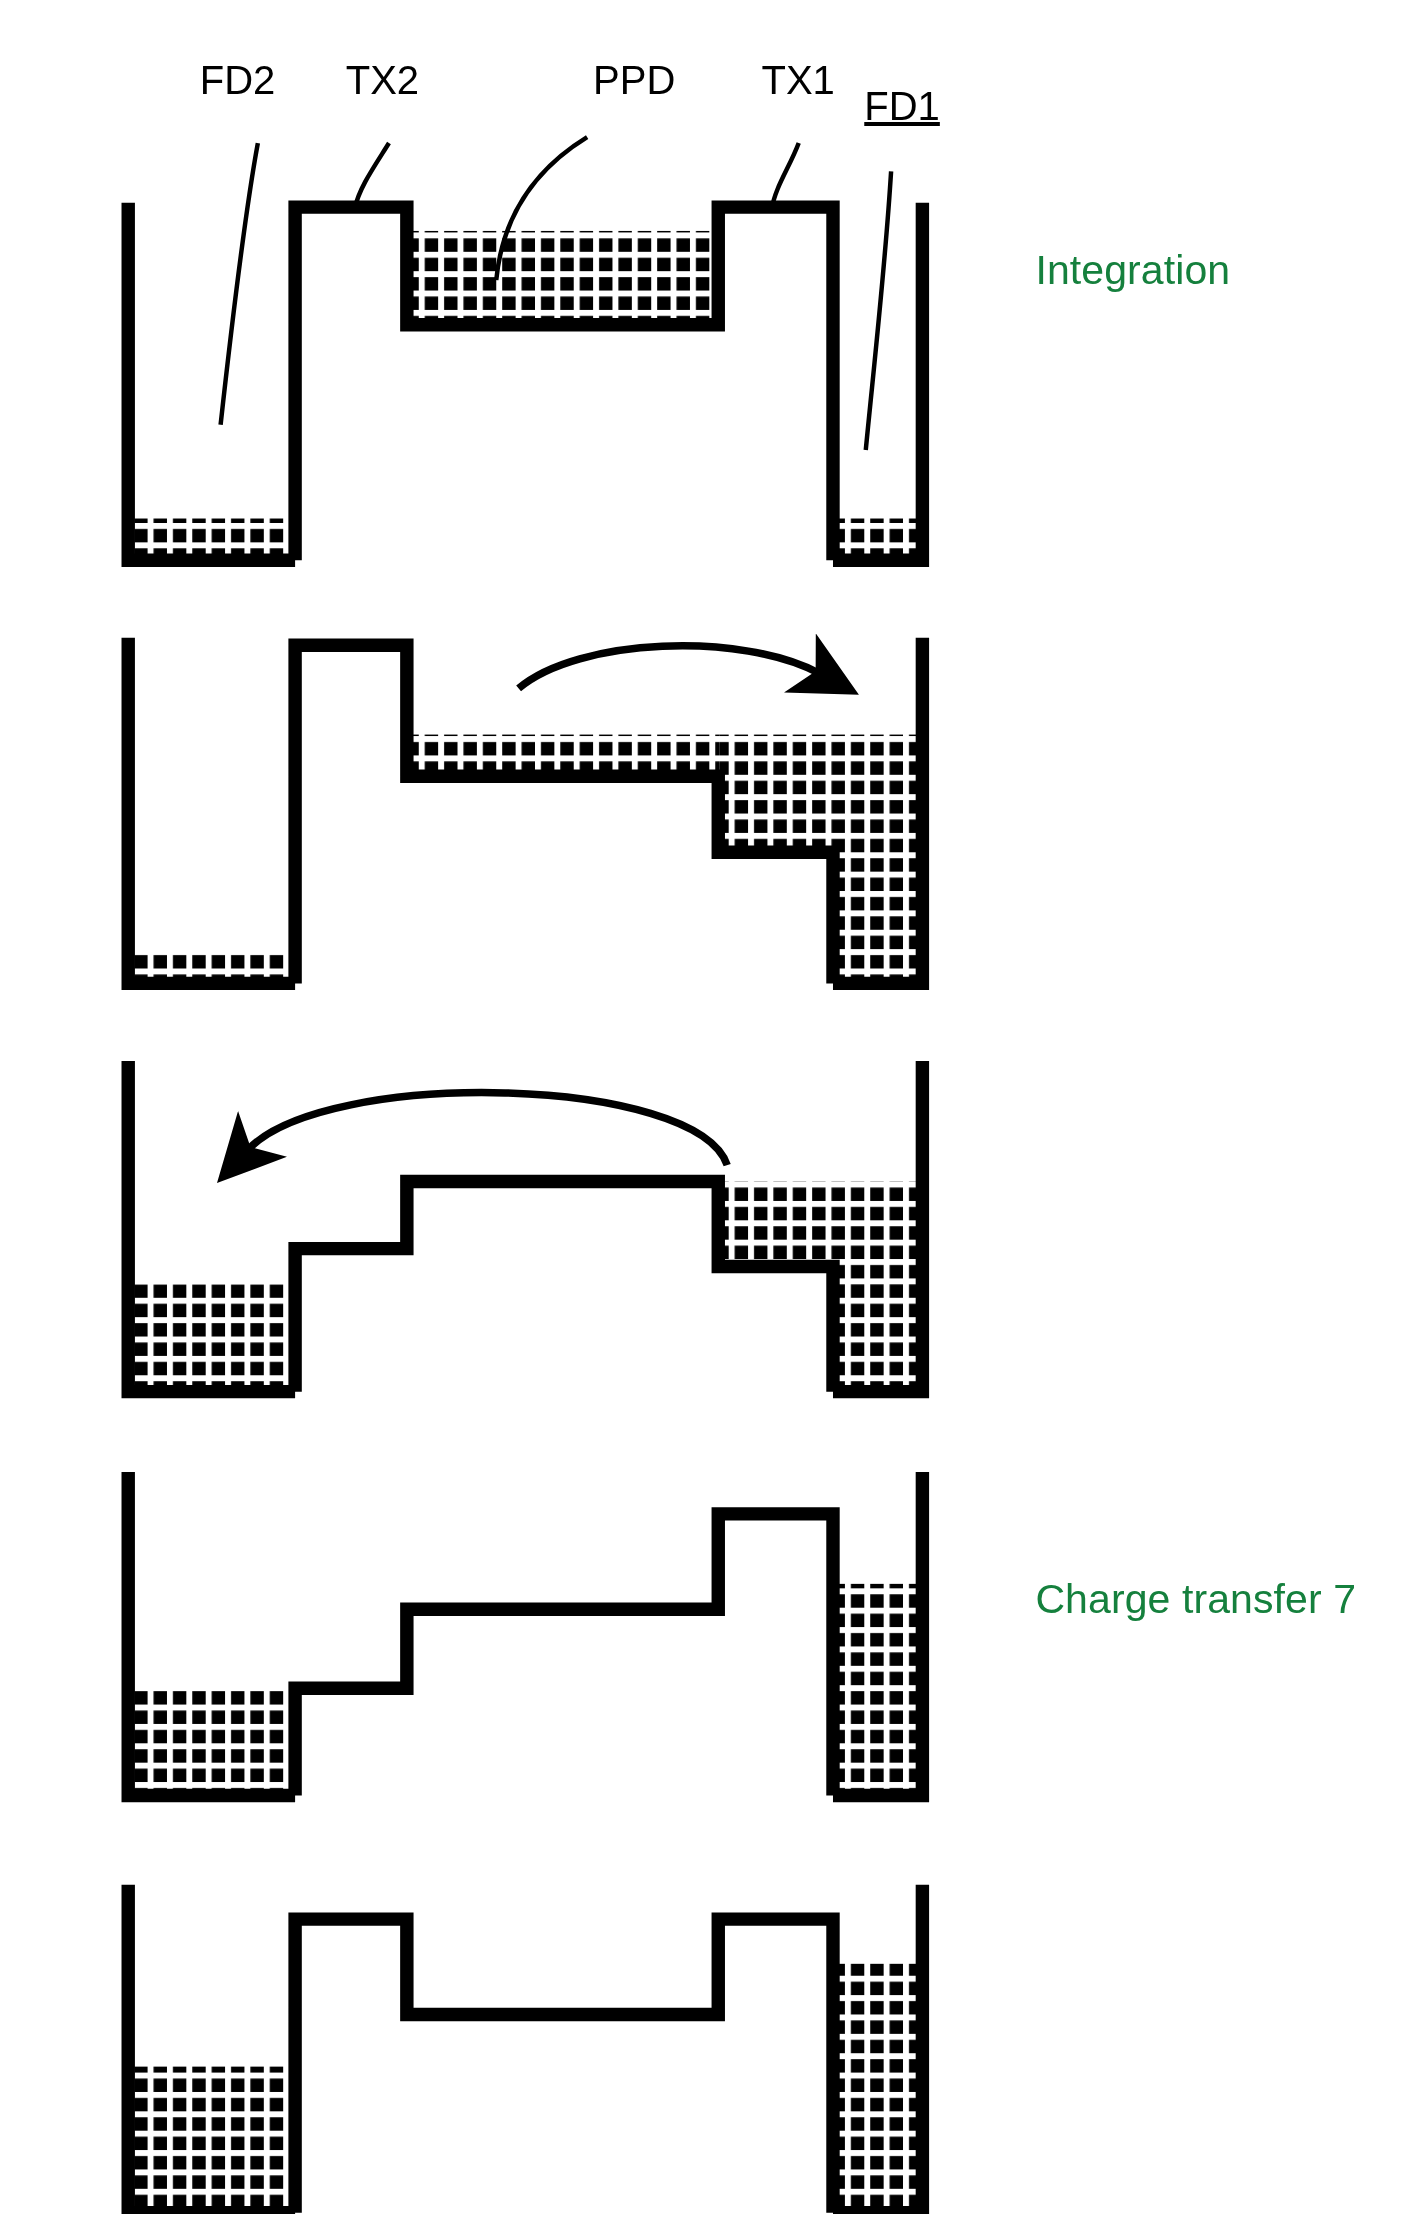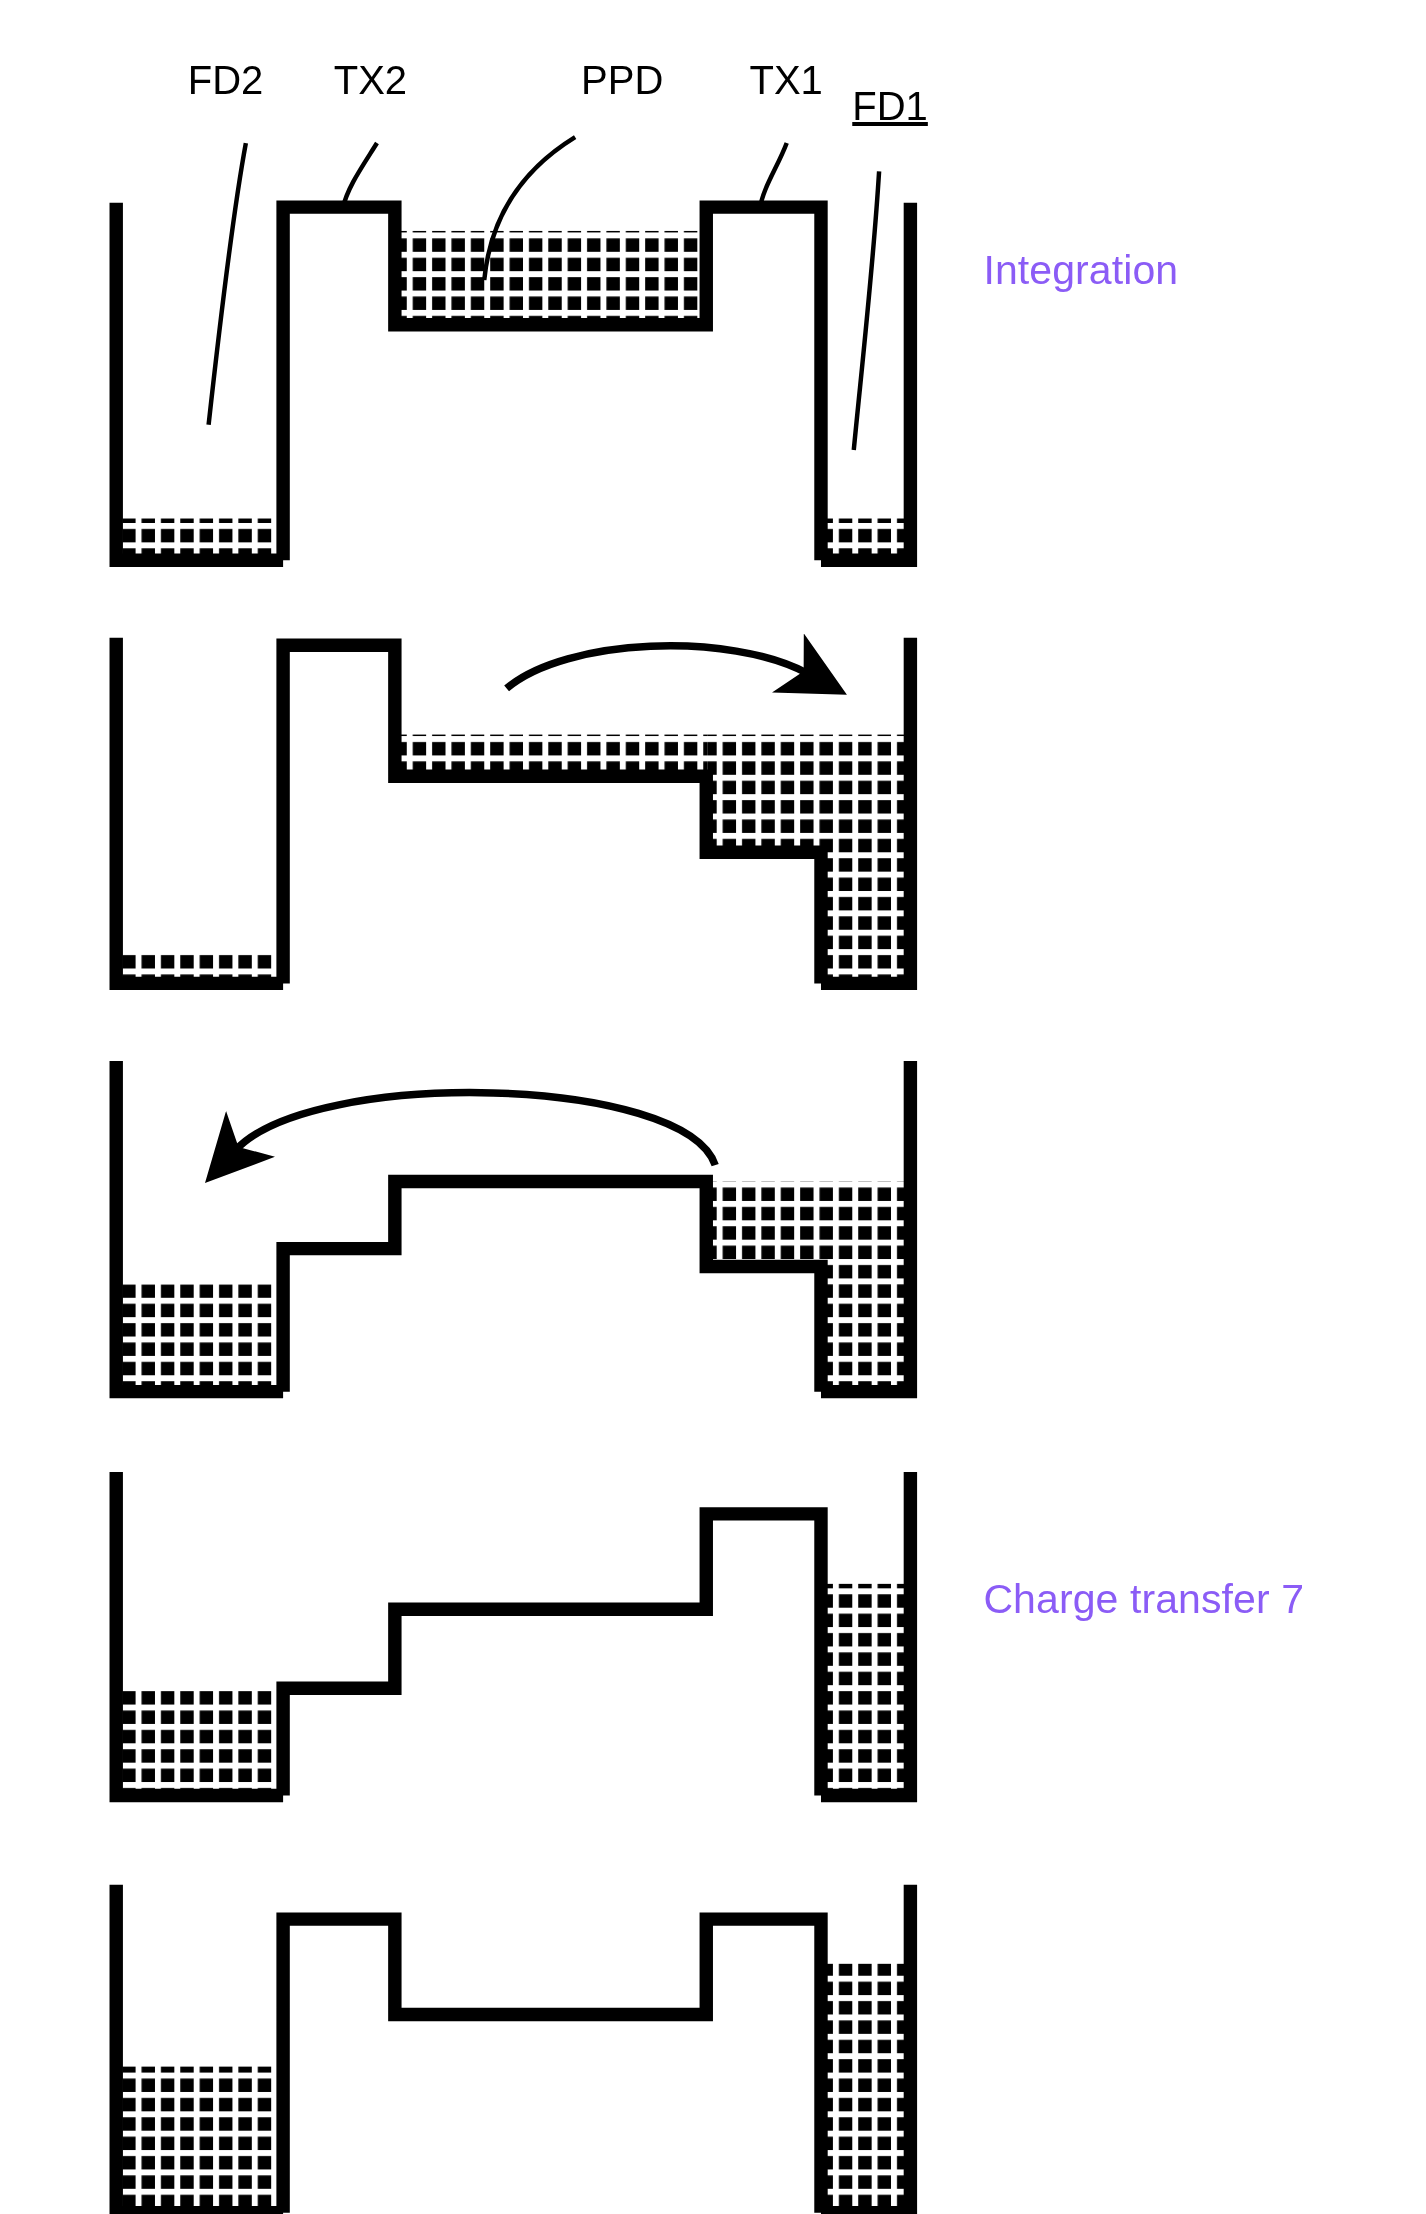--- a/index.html
+++ b/index.html
@@ -1,25 +1,25 @@
 <!DOCTYPE html>
 <html><head>
 <meta charset="utf-8">
 <style>
   html,body{margin:0;padding:0;background:#ffffff;}
   body{width:1426px;height:2214px;position:relative;
        font-family:"Liberation Sans","DejaVu Sans",sans-serif;
        color:#000000;overflow:hidden;}
 
-  #stage{position:absolute;left:0;top:0;width:1314px;height:2214px;}
+  #stage{position:absolute;left:12px;top:0;width:1314px;height:2214px;}
 
   svg#diagram{position:absolute;left:0;top:0;width:1426px;height:2214px;display:block;}
 
-  .panel-label{position:absolute;font-size:39px;line-height:1;color:#8b5cf6;
-               white-space:nowrap;letter-spacing:0.1px;}
+  .panel-label{position:absolute;font-size:39px;line-height:1;color:#15803d;
+               white-space:nowrap;letter-spacing:0.1px;margin-left:40px;}
   .callout-label{position:absolute;font-size:38px;line-height:1;color:#000;
                  white-space:nowrap;}
 </style>
 </head>
 <body>
 
 <div id="stage">
 
   <svg id="diagram" viewBox="0 0 1426 2214">
     <defs>

